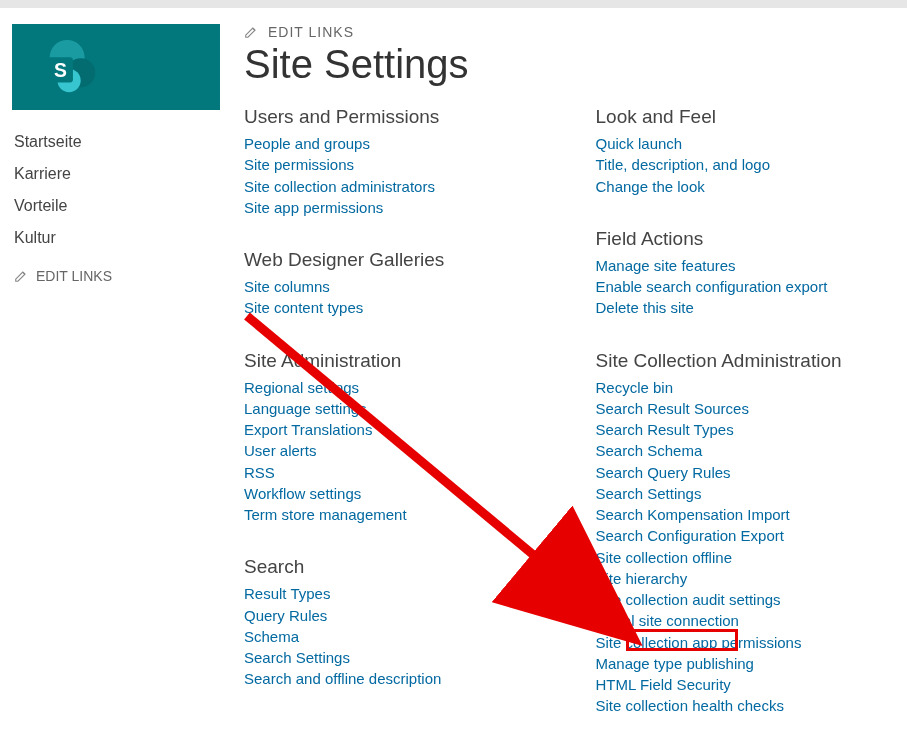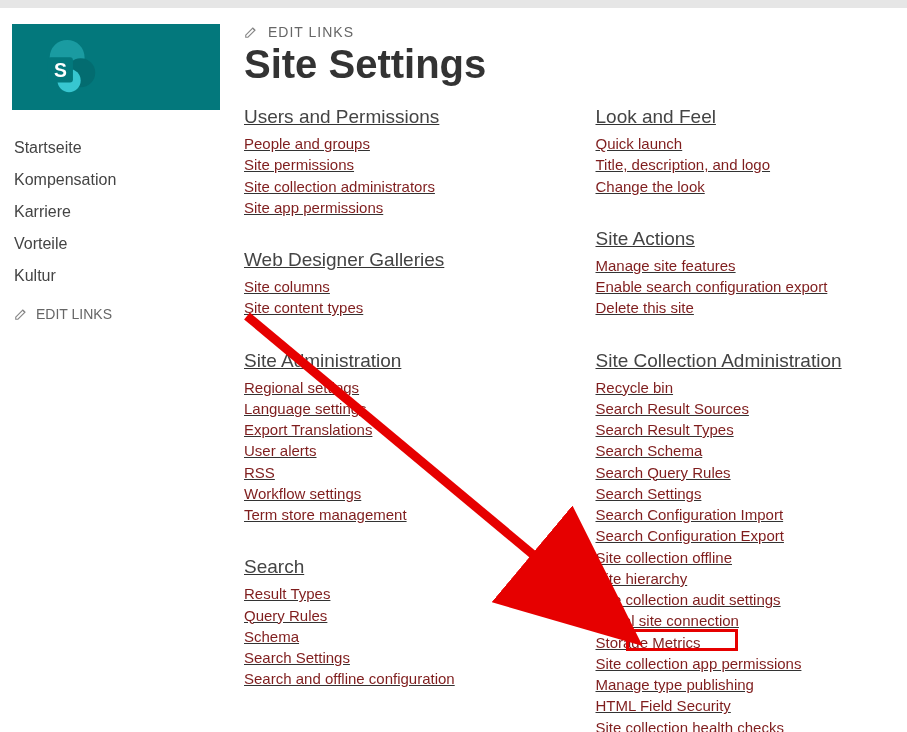--- a/index.html
+++ b/index.html
@@ -11,52 +11,52 @@
   }
   .topbar { height: 8px; background: #e6e6e6; }
   .page { display: flex; padding: 16px 0 0 12px; }
   .leftcol { width: 230px; flex: none; }
   .logo {
     width: 208px; height: 86px; background: #03787c;
     display: flex; align-items: center; justify-content: flex-start;
     padding-left: 28px;
   }
   .logo svg { width: 62px; height: 62px; }
-  .leftnav { margin-top: 22px; padding-left: 2px; }
+  .leftnav { margin-top: 16px; padding-left: 2px; }
   .nav-item {
     font-size: 16px; color: #444; padding: 7px 0; cursor: pointer;
   }
   .edit-links-side {
     display: flex; align-items: center; gap: 8px;
     margin-top: 14px; color: #666; font-size: 14px; cursor: pointer;
   }
   .pencil { width: 14px; height: 14px; }
   .pencil svg { width: 14px; height: 14px; }
 
   .main { flex: 1; padding-left: 2px; }
   .header-block { margin-bottom: 18px; }
   .edit-links-top {
     display: flex; align-items: center; gap: 10px;
     color: #666; font-size: 14px; letter-spacing: 1px;
     margin-bottom: 0px; cursor: pointer;
   }
   .page-title {
-    font-size: 40px; font-weight: 700; color: #333;
+    font-size: 40px; font-weight: 400; color: #333;
     margin: 0 0 4px 0; line-height: 1.2;
   }
 
   .columns { display: flex; gap: 40px; }
   .col { flex: 1; }
-  .group { margin-bottom: 30px; text-decoration: underline; }
+  .group { margin-bottom: 30px; }
   .group-title {
     font-size: 19px; font-weight: 400; color: #444;
     margin: 0 0 6px 0;
   }
   .link {
-    display: block; color: #7f1d1d; font-size: 15px;
+    display: block; color: #0369a1; font-size: 15px;
     line-height: 1.35; text-decoration: none; cursor: pointer;
     padding: 0 0 1px 0;
   }
 
   
   .anno { position: absolute; top: 0; left: 0; pointer-events: none; }
   .hl-box {
     position: absolute; border: 3px solid #e60000;
     width: 112px; height: 22px;
   }
@@ -75,21 +75,20 @@
         <circle cx="28" cy="22" r="18" fill="#1a9ba1"></circle>
         <circle cx="42" cy="38" r="15" fill="#036c70"></circle>
         <circle cx="30" cy="46" r="12" fill="#37c6d0"></circle>
         <rect x="8" y="22" width="26" height="26" rx="3" fill="#03787c"></rect>
         <text x="21" y="42" font-size="20" font-weight="600" fill="#fff" text-anchor="middle" font-family="Segoe UI, Arial">S</text>
       </svg>
     </div>
 
     <div class="leftnav">
       <div class="nav-item">Startseite</div>
-      <div class="nav-item">Kompensation</div>
       <div class="nav-item">Karriere</div>
       <div class="nav-item">Vorteile</div>
       <div class="nav-item">Kultur</div>
 
       <div class="edit-links-side">
         <span class="pencil">
           <svg viewBox="0 0 16 16">
               <path d="M2 11.5 L10 3.5 L12.5 6 L4.5 14 L2 14 Z" fill="none" stroke="#888" stroke-width="1.3"></path>
               <path d="M10 3.5 L12.5 6" stroke="#888" stroke-width="1.3"></path>
             </svg>
@@ -141,57 +140,56 @@
           <a class="link">Workflow settings</a>
           <a class="link">Term store management</a>
         </div>
 
         <div class="group">
           <div class="group-title">Search</div>
           <a class="link">Result Types</a>
           <a class="link">Query Rules</a>
           <a class="link">Schema</a>
           <a class="link">Search Settings</a>
-          <a class="link">Search and offline configuration</a>
+          <a class="link">Search and offline description</a>
 
         </div>
 
       </div>
 
       <div class="col">
 
         <div class="group">
           <div class="group-title">Look and Feel</div>
           <a class="link">Quick launch</a>
           <a class="link">Title, description, and logo</a>
           <a class="link">Change the look</a>
         </div>
 
         <div class="group">
-          <div class="group-title">Site Actions</div>
+          <div class="group-title">Field Actions</div>
           <a class="link">Manage site features</a>
           <a class="link">Enable search configuration export</a>
           <a class="link">Delete this site</a>
         </div>
 
         <div class="group">
           <div class="group-title">Site Collection Administration</div>
           <a class="link">Recycle bin</a>
           <a class="link">Search Result Sources</a>
           <a class="link">Search Result Types</a>
           <a class="link">Search Schema</a>
           <a class="link">Search Query Rules</a>
           <a class="link">Search Settings</a>
-          <a class="link">Search Configuration Import</a>
+          <a class="link">Search Kompensation Import</a>
           <a class="link">Search Configuration Export</a>
           <a class="link">Site collection offline</a>
           <a class="link">Site hierarchy</a>
           <a class="link">Site collection audit settings</a>
           <a class="link">Portal site connection</a>
-          <a class="link">Storage Metrics</a>
           <a class="link">Site collection app permissions</a>
           <a class="link">Manage type publishing</a>
           <a class="link">HTML Field Security</a>
           <a class="link">Site collection health checks</a>
         </div>
 
       </div>
 
     </div>
   </div>

